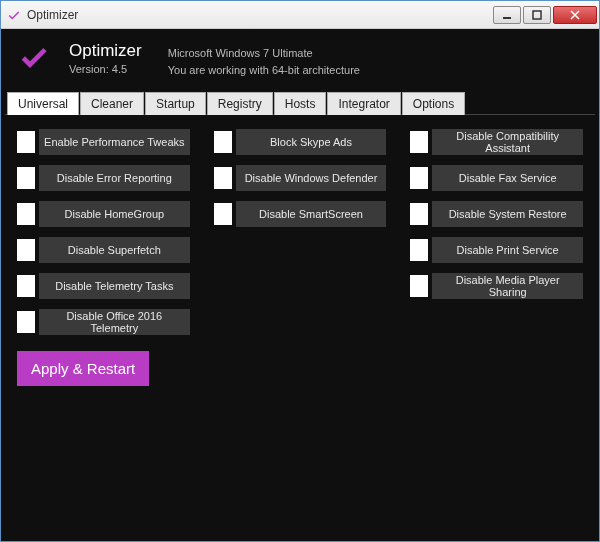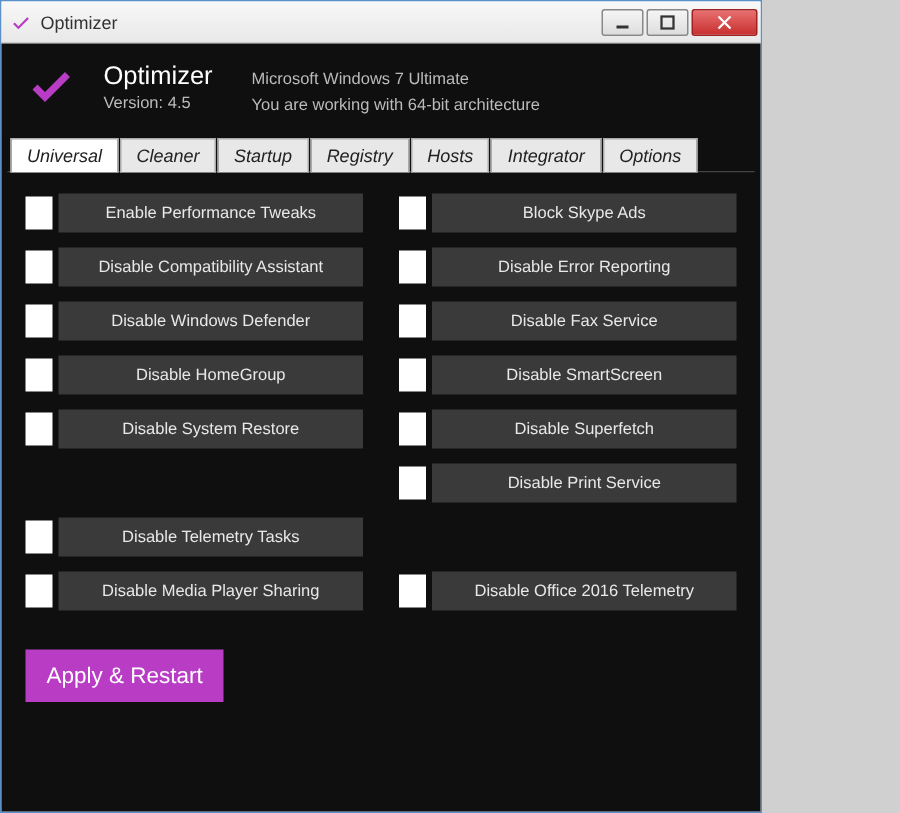--- a/index.html
+++ b/index.html
@@ -4,21 +4,21 @@
 <style>
 * { margin: 0; padding: 0; box-sizing: border-box; }
 body {
   font-family: "Segoe UI", Tahoma, sans-serif;
   background: #d0d0d0;
   width: 600px;
   height: 542px;
   overflow: hidden;
 }
 .window {
-  width: 508px;
+  width: 600px;
   height: 542px;
   border: 1px solid #5a8fc8;
   background: #fff;
   display: flex;
   flex-direction: column;
 }
 .titlebar {
   height: 28px;
   background: linear-gradient(#f8f8f8, #e8e8e8);
   display: flex;
@@ -69,21 +69,20 @@
 .header-text { display: flex; align-items: flex-start; gap: 26px; }
 .app-title-block { display: flex; flex-direction: column; }
 .app-title { color: #fff; font-size: 17px; font-weight: 400; }
 .app-version { color: #bbb; font-size: 11px; margin-top: 2px; }
 .sys-block { display: flex; flex-direction: column; color: #bbb; font-size: 11px; margin-top: 4px; line-height: 1.5; }
 .tabs {
   display: flex;
   border-bottom: 1px solid #444;
   background: #0f0f0f;
   padding-left: 2px;
-  font-style: italic;
 }
 .tab {
   background: #e8e8e8;
   color: #222;
   font-size: 12px;
   padding: 4px 10px;
   border: 1px solid #aaa;
   border-bottom: none;
   margin-right: 1px;
   position: relative;
@@ -93,21 +92,21 @@
   background: #fff;
   font-weight: 400;
 }
 .content {
   flex: 1;
   background: #0f0f0f;
   padding: 14px 12px;
 }
 .grid {
   display: grid;
-  grid-template-columns: repeat(2, 1fr);
+  grid-template-columns: repeat(3, 1fr);
   gap: 10px 24px;
 }
 .opt {
   display: flex;
   align-items: center;
   gap: 4px;
 }
 .chk {
   width: 18px;
   height: 22px;

